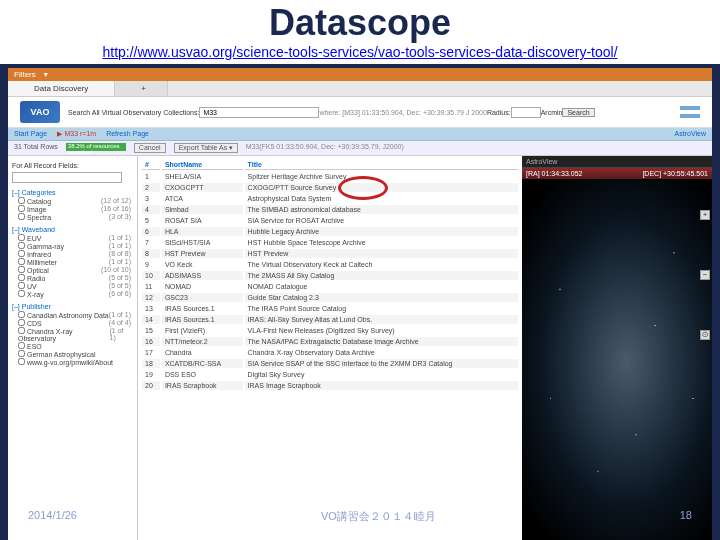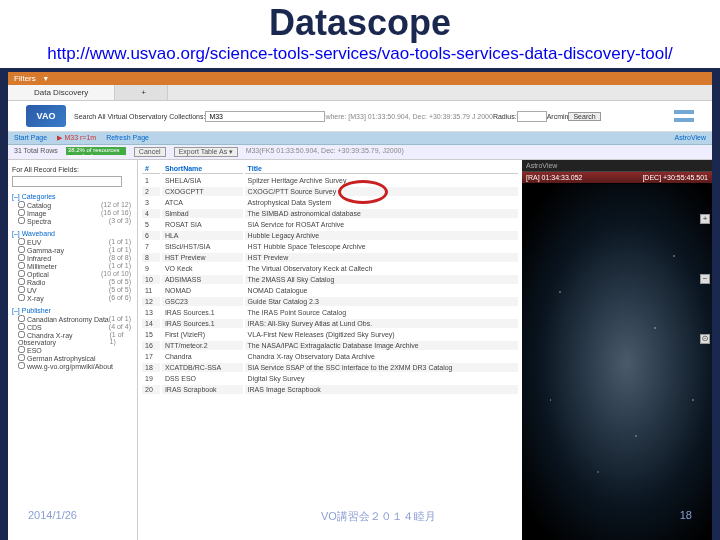--- a/index.html
+++ b/index.html
@@ -1,26 +1,26 @@
 <!DOCTYPE html>
 <html><head>
 <meta charset="utf-8">
 <style>
 *{margin:0;padding:0;box-sizing:border-box;font-family:Arial,sans-serif}
 body{width:720px;height:540px;background:#1a2850;overflow:hidden;position:relative}
 .slide{width:100%;height:100%;display:flex;flex-direction:column}
 .title{font-size:36px;font-weight:bold;color:#1a2850;text-align:center;background:#fff;padding:2px 0 0}
-.url{font-size:17px;color:#00e;text-align:center;background:#fff;padding-bottom:4px}
+.url{font-size:14px;color:#00e;text-decoration:underline;text-align:center;background:#fff;padding-bottom:4px}
 .subtitle{font-size:16px;color:#1a2850;background:#fff;padding:8px 6px;font-weight:500}
 .screenshot{flex:1;margin:4px 8px 0;background:#fff;position:relative;overflow:hidden;font-size:7px;color:#333}
 .browser-bar{background:#d87a2e;color:#fff;font-size:8px;padding:2px 6px;display:flex;gap:8px}
 .tabs{background:#e8e8e8;display:flex;font-size:8px;border-bottom:1px solid #ccc}
 .tab{padding:3px 26px;background:#f5f5f5;border-right:1px solid #ccc}
 .tab.plus{background:#e0e0e0;width:20px;text-align:center}
-.logo-bar{display:flex;align-items:center;padding:4px 18px;background:#fff;border-bottom:1px solid #ddd}
+.logo-bar{display:flex;align-items:center;padding:4px 12px;background:#fff;border-bottom:1px solid #ddd}
 .logo{width:40px;height:22px;background:linear-gradient(135deg,#2a5aa8,#3a7cc8);border-radius:3px;margin-right:8px;display:flex;align-items:center;justify-content:center;color:#fff;font-weight:bold;font-size:9px}
 .search-row{display:flex;align-items:center;gap:0;flex:1}
 .search-input{border:1px solid #aaa;padding:1px 3px;font-size:7px;width:120px;background:#fff}
 .flag{width:20px;height:12px;background:linear-gradient(#74a8d4 33%,#fff 33%,#fff 66%,#74a8d4 66%);margin-left:auto}
 .toolbar{background:#b8d4e8;padding:2px 6px;display:flex;gap:10px;font-size:7px;border-bottom:1px solid #9bc}
 .link{color:#06c}
 .status-bar{background:#eef;padding:2px 6px;display:flex;gap:8px;font-size:7px;color:#555;border-bottom:1px solid #ccc}
 .prog{display:inline-block;width:60px;height:8px;background:#4a4;color:#fff;font-size:6px;padding:0 2px}
 .btn{border:1px solid #999;background:#eee;padding:0 4px;font-size:7px}
 .main{display:flex;height:calc(100% - 80px)}

